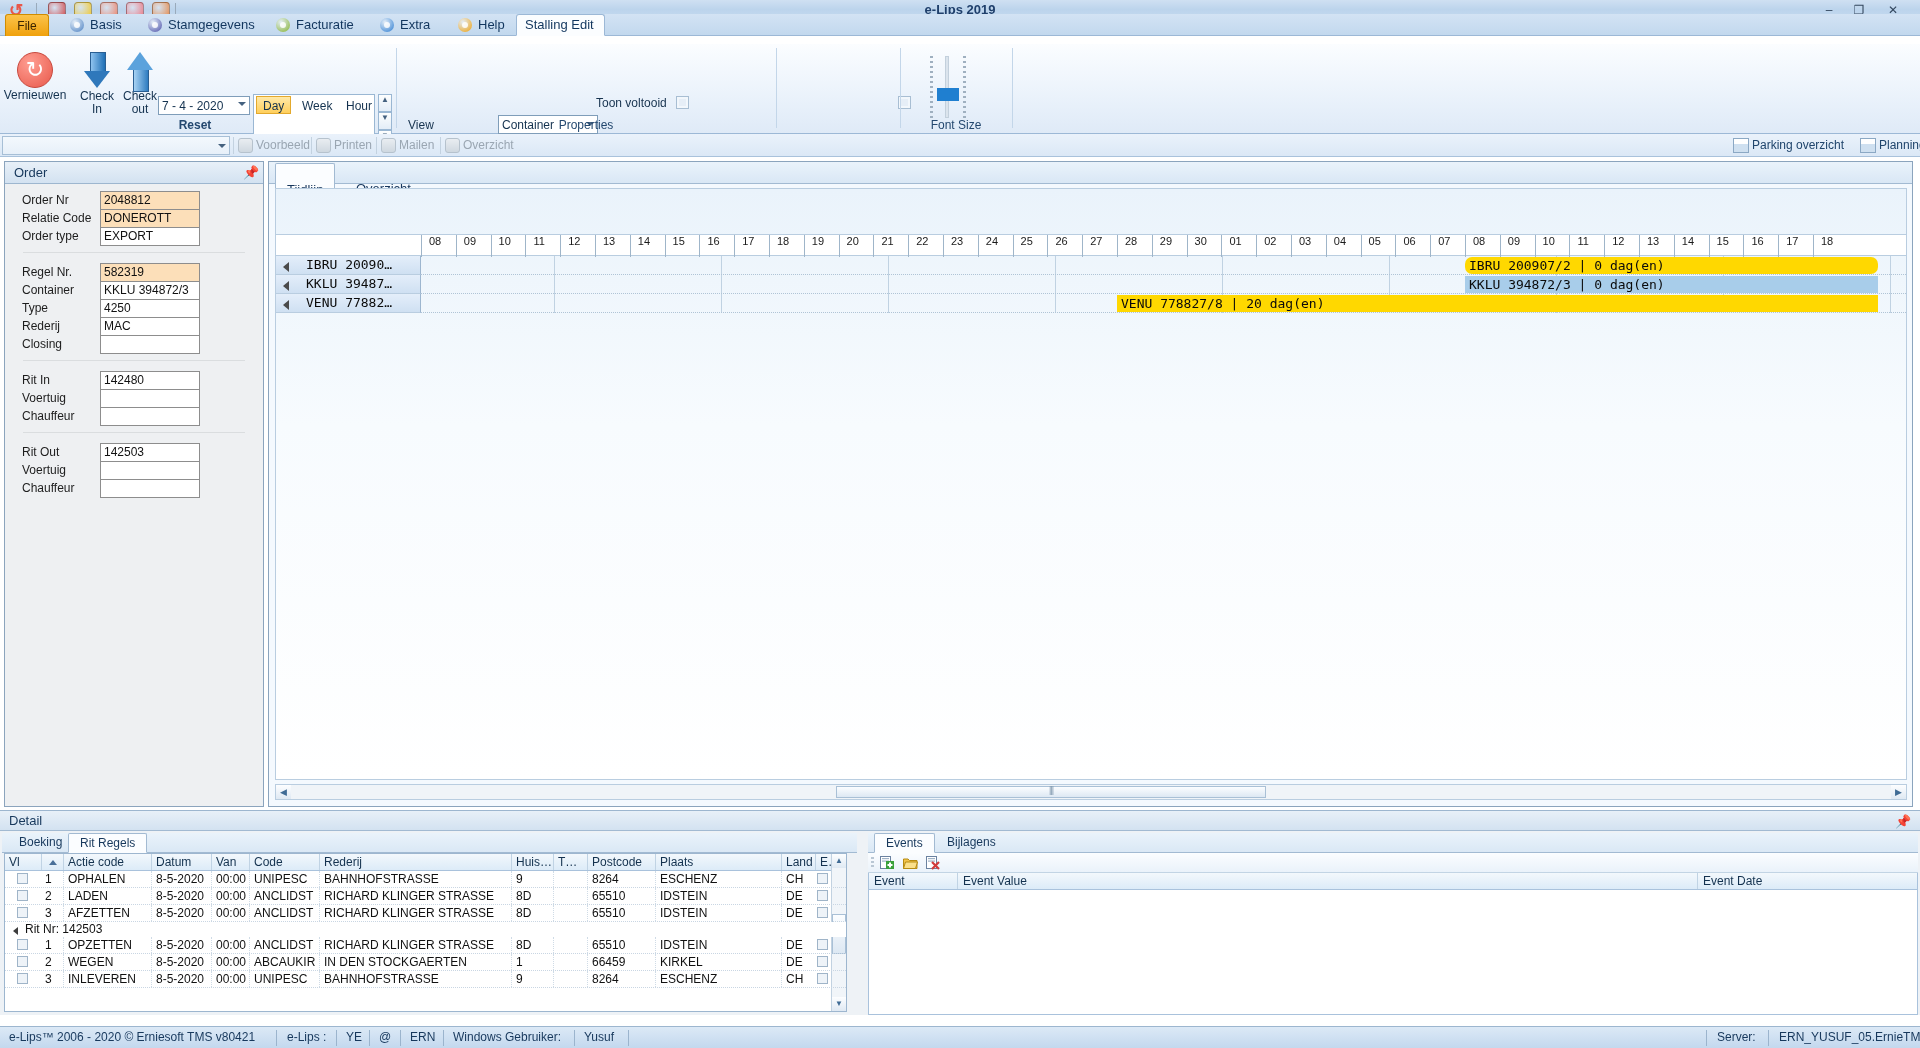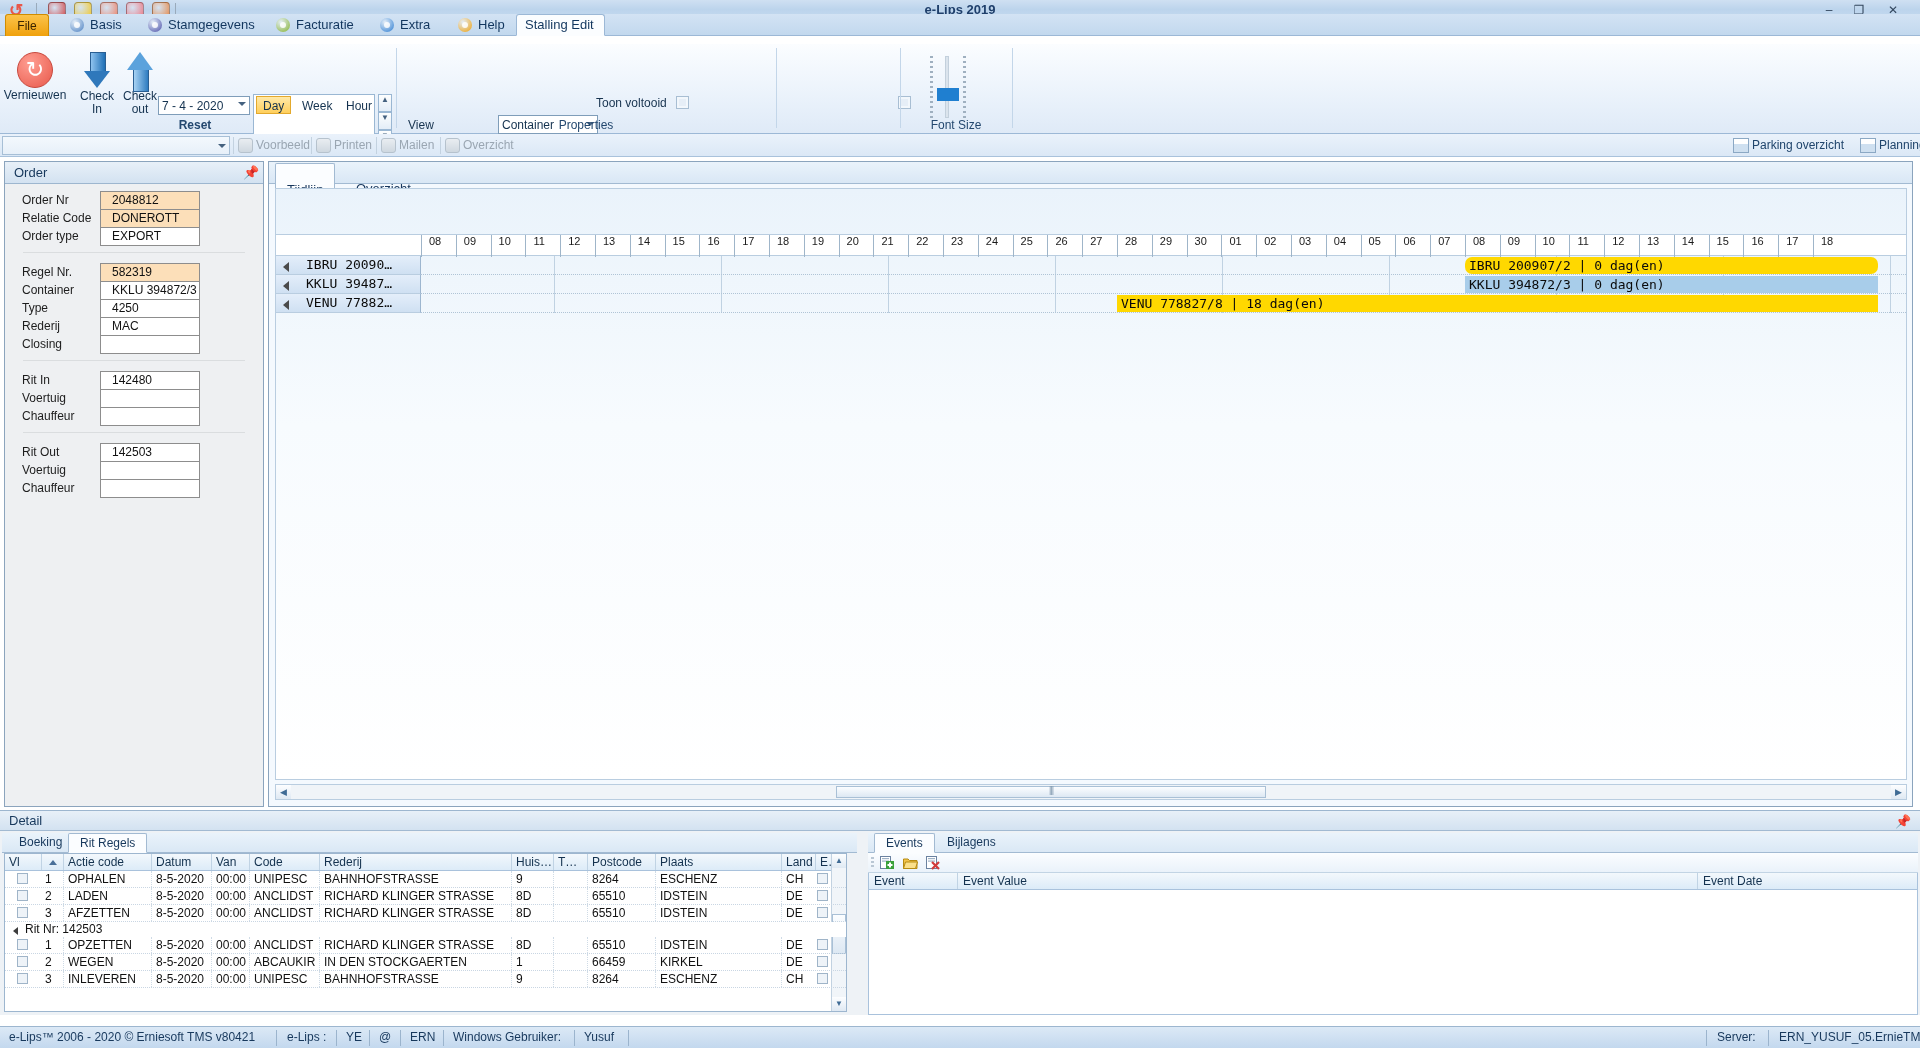--- a/index.html
+++ b/index.html
@@ -193,21 +193,21 @@
     font-size:13px; color:#17385c; line-height:21px; padding-left:9px;
   }
   #order-pin{
     position:absolute; right:6px; top:4px; width:14px; height:14px; color:#2a5680; font-size:13px; line-height:13px;
   }
   .frow{ position:absolute; left:0; width:100%; height:21px; }
   .flabel{ position:absolute; left:17px; font-size:12px; color:#1d1d1d; line-height:19px; }
   .finput{
     position:absolute; left:95px; width:100px; height:19px;
     border:1px solid #8d8d8d; background:#fff;
-    font-size:12px; color:#111; line-height:17px; padding-left:11px;
+    font-size:12px; color:#111; line-height:17px; padding-left:3px;
   }
   .finput.hl{ background:#fcdfb9; }
   .fdiv{ position:absolute; left:18px; width:222px; height:1px; background:#dadddf; }
 
   
   #tl-panel{
     position:absolute; left:268px; top:161px; width:1645px; height:646px;
     background:#f4f9fe; border:1px solid #8ba4bd;
   }
   #tl-tabs{ position:absolute; left:0; top:0; width:100%; height:22px;
@@ -629,21 +629,21 @@
         </div>
         <div class="tlrow" style="top: 19px;">
           <div class="rowlabel"><span class="exp"></span><span>KKLU 39487…</span></div>
           <div class="rowgrid">
             <div class="bar blue" style="left: 1044px; width: 412.8px;">KKLU 394872/3 | 0 dag(en)</div>
           </div>
         </div>
         <div class="tlrow" style="top: 38px;">
           <div class="rowlabel"><span class="exp"></span><span>VENU 77882…</span></div>
           <div class="rowgrid">
-            <div class="bar yellow" style="left: 696px; width: 760.8px;">VENU 778827/8 | 18 dag(en)</div>
+            <div class="bar yellow" style="left: 696px; width: 760.8px;">VENU 778827/8 | 20 dag(en)</div>
           </div>
         </div>
       </div>
   </div>
   <div id="tl-hscroll">
     <div class="sbtn" style="left:0;">◀</div>
     <div class="sbtn" style="right:0;">▶</div>
     <div class="thumb"></div>
   </div>
 </div>

